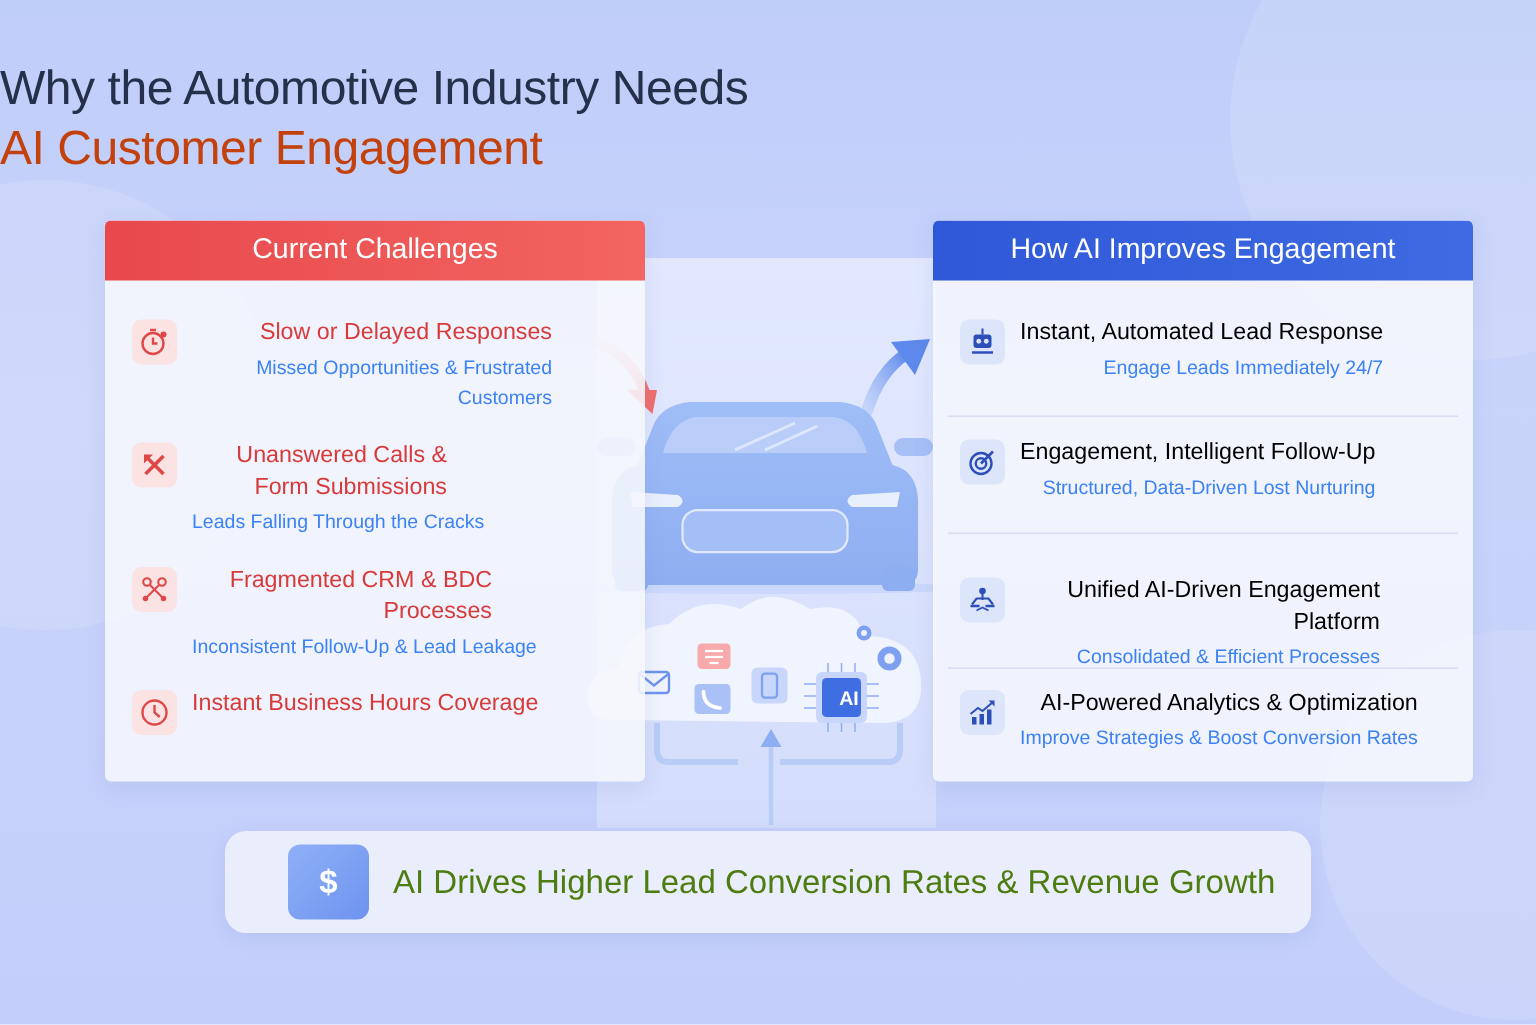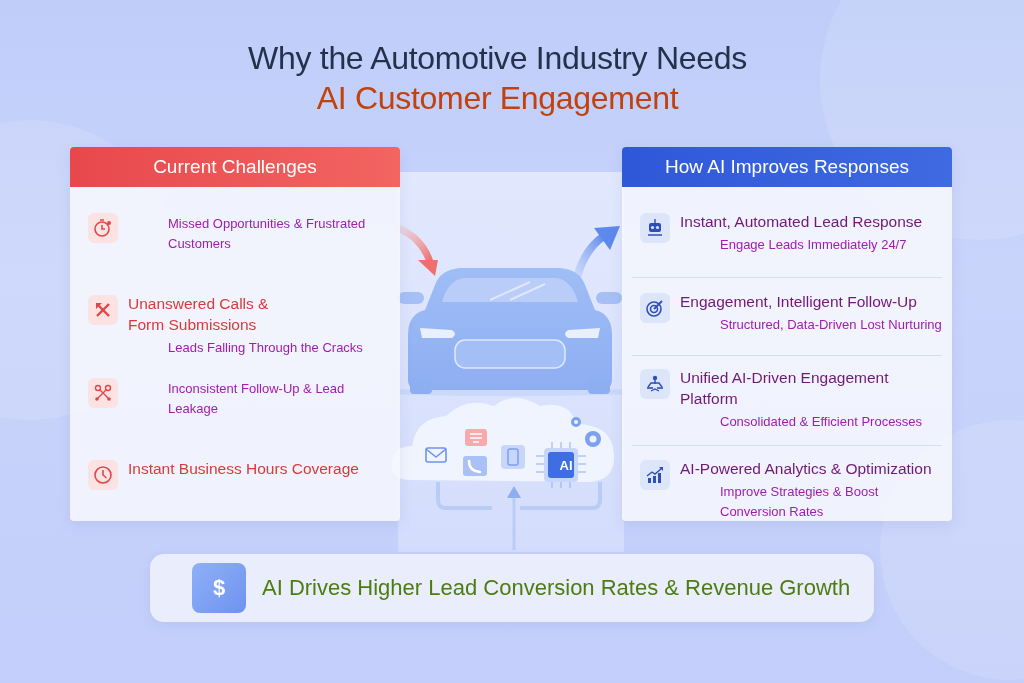--- a/index.html
+++ b/index.html
@@ -3,57 +3,58 @@
   <meta charset="utf-8">
   <style>
     * { box-sizing: border-box; margin: 0; padding: 0; }
     html, body { width: 1024px; height: 683px; overflow: hidden; }
     body {
       font-family: "Liberation Sans", "DejaVu Sans", sans-serif;
       background: linear-gradient(180deg, #bfcdf9 0%, #c9d4fb 40%, #c3cffa 100%);
       position: relative;
     }
     .bg-circle { position: absolute; border-radius: 50%; background: rgba(255,255,255,0.12); }
-    .title { position: absolute; top: 38px; left: 0; width: 995px; text-align: center; }
+    .title { position: absolute; top: 38px; left: 0; width: 995px; text-align: left; }
     .title .line1 { font-size: 32px; color: #25304a; letter-spacing: -0.3px; line-height: 40px; }
     .title .line2 { font-size: 32px; color: #c2410c; letter-spacing: -0.3px; line-height: 40px; }
 
     .center-bg {
       position: absolute; left: 398px; top: 172px; width: 226px; height: 380px;
       background: linear-gradient(180deg, rgba(235,240,255,0.75), rgba(225,232,252,0.5));
     }
 
     .panel {
-      position: absolute; top: 147px; width: 330px; height: 374px;
+      position: absolute; top: 147px; width: 360px; height: 374px;
       background: rgba(246,247,253,0.88);
       border-radius: 4px;
       box-shadow: 0 4px 14px rgba(90,110,180,0.12);
       overflow: hidden;
+      text-align: right;
     }
     .panel.left { left: 70px; }
     .panel.right { left: 622px; }
     .panel-header {
       height: 40px; display: flex; align-items: center; justify-content: center;
       color: #fff; font-size: 19px;
     }
     .panel.left .panel-header { background: linear-gradient(90deg, #e8484c, #f26561); }
     .panel.right .panel-header { background: linear-gradient(90deg, #2f58d8, #3e6ae2); }
 
     .item { position: absolute; left: 18px; right: 8px; display: flex; }
     .icon-box {
       width: 30px; height: 30px; border-radius: 6px; flex: none;
       display: flex; align-items: center; justify-content: center;
       margin-right: 10px; margin-top: 2px;
     }
     .panel.left .icon-box { background: #fbe2e3; }
     .panel.right .icon-box { background: #dde5fa; }
     .item-title { font-size: 15.5px; line-height: 21px; }
     .panel.left .item-title { color: #d83a3a; }
-    .panel.right .item-title { color: #701a75; }
-    .item-sub { font-size: 13px; color: #a21caf; line-height: 20px; margin-top: 3px; margin-left: 40px; }
+    .panel.right .item-title { color: #000000; }
+    .item-sub { font-size: 13px; color: #3b82f6; line-height: 20px; margin-top: 3px; }
     .divider { position: absolute; left: 10px; right: 10px; height: 1px; background: rgba(200,208,235,0.6); }
 
     .bottom-bar {
       position: absolute; left: 150px; top: 554px; width: 724px; height: 68px;
       background: rgba(240,242,252,0.85); border-radius: 14px;
       box-shadow: 0 3px 12px rgba(90,110,180,0.12);
       display: flex; align-items: center;
     }
     .dollar-box {
       width: 54px; height: 50px; margin-left: 42px; border-radius: 8px;
@@ -182,20 +183,21 @@
   <div class="item" style="top:64px;">
     <div class="icon-box">
       <svg width="20" height="20" viewBox="0 0 20 20">
           <circle cx="9" cy="11" r="7" fill="none" stroke="#e04848" stroke-width="1.6"></circle>
           <path d="M9 7 L9 11 L12 11" fill="none" stroke="#e04848" stroke-width="1.6"></path>
           <line x1="7" y1="2" x2="11" y2="2" stroke="#e04848" stroke-width="1.6"></line>
           <circle cx="16" cy="5" r="2" fill="#e04848"></circle>
         </svg>
     </div>
     <div>
+      <div class="item-title">Slow or Delayed Responses</div>
       <div class="item-sub" style="width:240px;">Missed Opportunities &amp; Frustrated Customers</div>
     </div>
   </div>
 
   <div class="item" style="top:146px;">
     <div class="icon-box">
       <svg width="20" height="20" viewBox="0 0 20 20">
           <line x1="4" y1="4" x2="16" y2="16" stroke="#e04848" stroke-width="2.4"></line>
           <line x1="16" y1="4" x2="4" y2="16" stroke="#e04848" stroke-width="2.4"></line>
           <polygon points="3,3 9,3 3,9" fill="#e04848"></polygon>
@@ -211,39 +213,40 @@
     <div class="icon-box">
       <svg width="20" height="20" viewBox="0 0 20 20">
           <circle cx="5" cy="5" r="2.5" fill="none" stroke="#e04848" stroke-width="1.4"></circle>
           <circle cx="15" cy="5" r="2.5" fill="none" stroke="#e04848" stroke-width="1.4"></circle>
           <circle cx="4" cy="16" r="1.8" fill="#e04848"></circle>
           <circle cx="16" cy="16" r="1.8" fill="#e04848"></circle>
           <path d="M7 7 L16 16 M13 7 L4 16" stroke="#e04848" stroke-width="1.4"></path>
         </svg>
     </div>
     <div>
+      <div class="item-title" style="width:200px;">Fragmented CRM &amp; BDC Processes</div>
       <div class="item-sub">Inconsistent Follow-Up &amp; Lead Leakage</div>
     </div>
   </div>
 
   <div class="item" style="top:311px;">
     <div class="icon-box">
       <svg width="20" height="20" viewBox="0 0 20 20">
           <circle cx="10" cy="10" r="8" fill="none" stroke="#e04848" stroke-width="1.6"></circle>
           <path d="M10 5 L10 10 L13.5 13" fill="none" stroke="#e04848" stroke-width="1.6"></path>
         </svg>
     </div>
     <div>
       <div class="item-title">Instant Business Hours Coverage</div>
     </div>
   </div>
 </div>
 
 <div class="panel right">
-  <div class="panel-header">How AI Improves Responses</div>
+  <div class="panel-header">How AI Improves Engagement</div>
 
   <div class="item" style="top:64px;">
     <div class="icon-box">
       <svg width="20" height="20" viewBox="0 0 20 20">
           <line x1="10" y1="1" x2="10" y2="5" stroke="#2e4fb8" stroke-width="1.4"></line>
           <rect x="4" y="5" width="12" height="9" rx="2" fill="#2e4fb8"></rect>
           <circle cx="7.5" cy="9.5" r="1.6" fill="#dde5fa"></circle>
           <circle cx="12.5" cy="9.5" r="1.6" fill="#dde5fa"></circle>
           <line x1="3" y1="17" x2="17" y2="17" stroke="#2e4fb8" stroke-width="1.6"></line>
         </svg>
@@ -263,21 +266,21 @@
           <line x1="9" y1="11" x2="17" y2="3" stroke="#2e4fb8" stroke-width="1.8"></line>
         </svg>
     </div>
     <div>
       <div class="item-title">Engagement, Intelligent Follow-Up</div>
       <div class="item-sub">Structured, Data-Driven Lost Nurturing</div>
     </div>
   </div>
   <div class="divider" style="top:208px;"></div>
 
-  <div class="item" style="top:220px;">
+  <div class="item" style="top:236px;">
     <div class="icon-box">
       <svg width="20" height="20" viewBox="0 0 20 20">
           <circle cx="10" cy="4" r="2.2" fill="#2e4fb8"></circle>
           <line x1="10" y1="6" x2="10" y2="10" stroke="#2e4fb8" stroke-width="1.4"></line>
           <path d="M3 13 L6 9 L14 9 L17 13" fill="none" stroke="#2e4fb8" stroke-width="1.4"></path>
           <line x1="2" y1="14" x2="8" y2="14" stroke="#2e4fb8" stroke-width="1.6"></line>
           <line x1="12" y1="14" x2="18" y2="14" stroke="#2e4fb8" stroke-width="1.6"></line>
           <path d="M6 17 L10 15 L14 17" fill="none" stroke="#2e4fb8" stroke-width="1.2"></path>
         </svg>
     </div>

